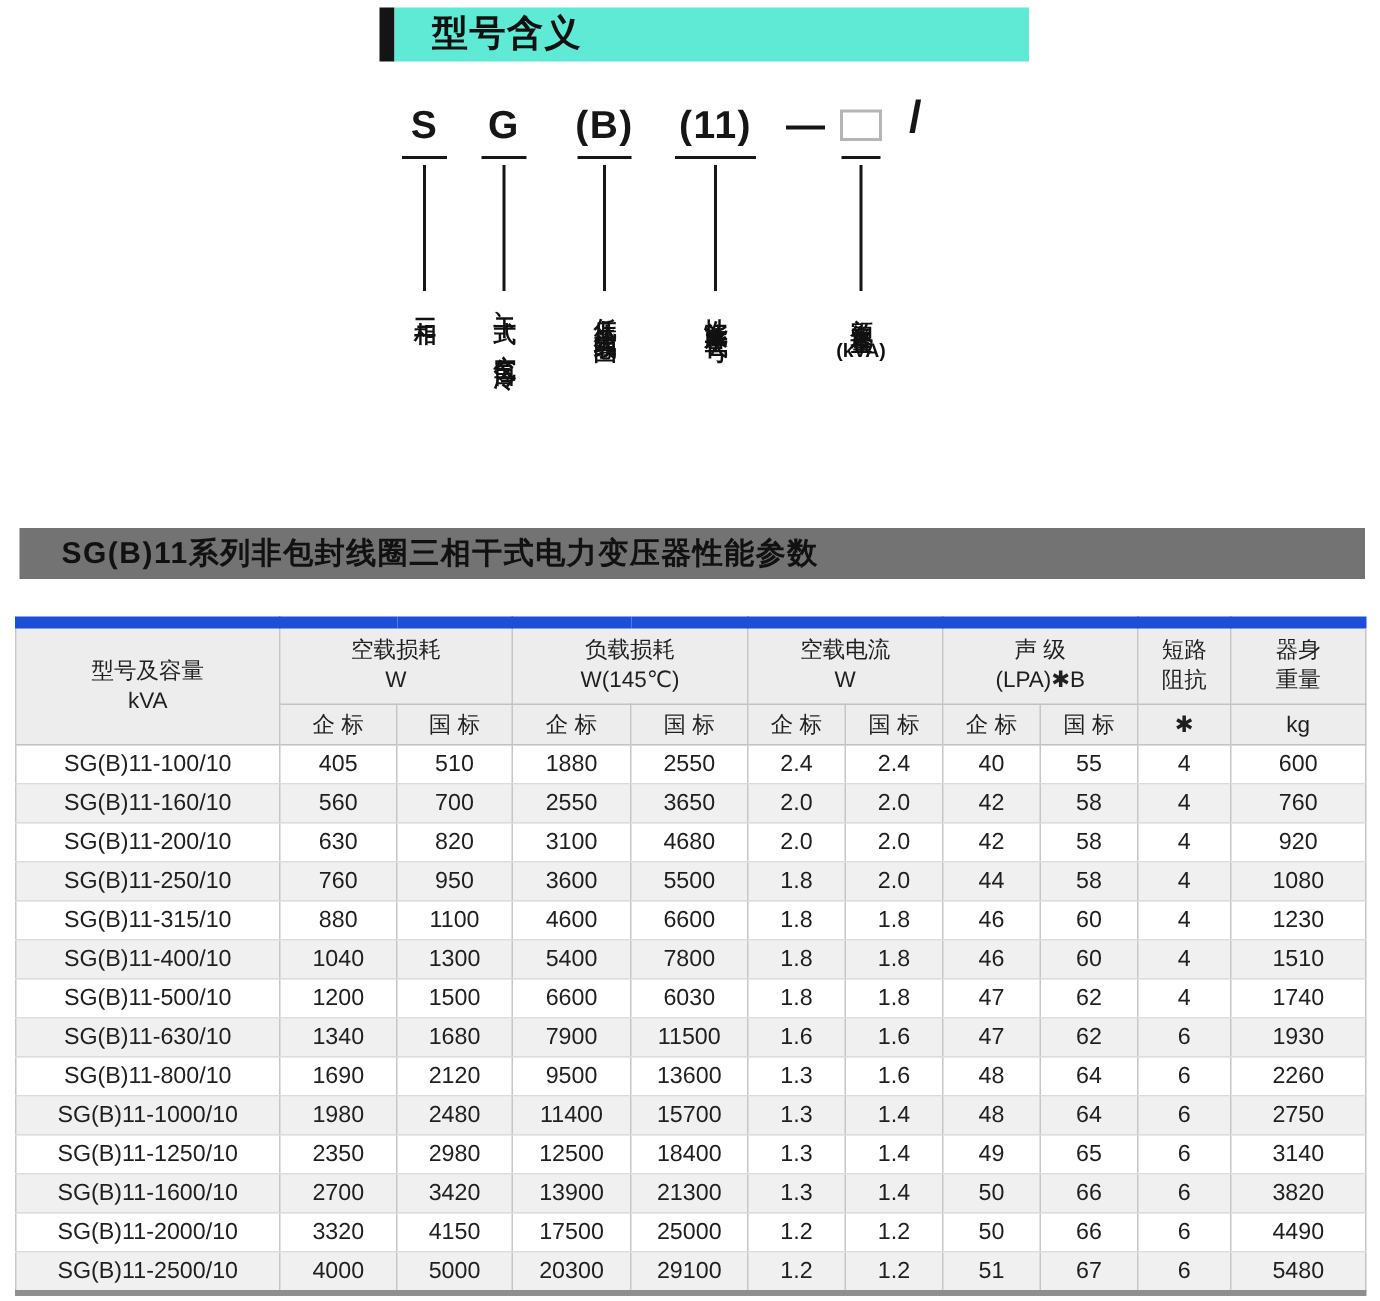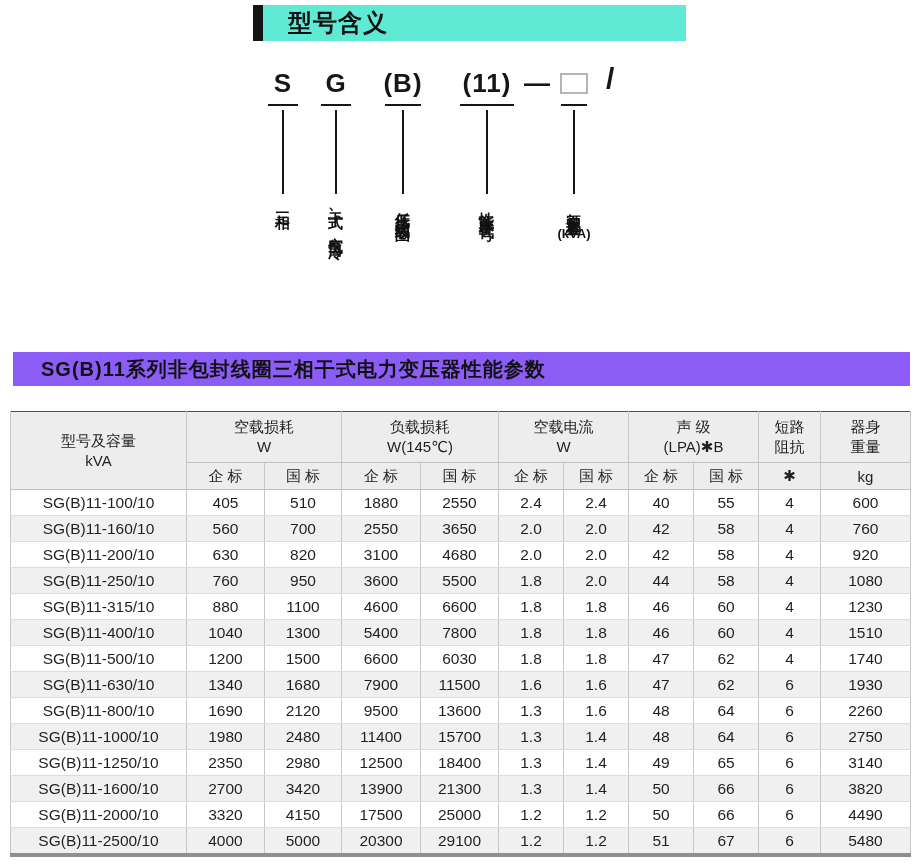--- a/index.html
+++ b/index.html
@@ -14,50 +14,50 @@
   .title-orange{
     width:423px;height:36px;background:#5eead4;
     font-size:24px;font-weight:bold;color:#111;
     line-height:36px;padding-left:25px;box-sizing:border-box;
     letter-spacing:1px;
   }
   
   .diagram{position:absolute;left:0;top:0;width:920px;height:350px;}
   .dcol{position:absolute;top:64px;width:80px;text-align:center;}
   .dcol.c0{left:243px;} .dcol.c1{left:296px;} .dcol.c2{left:363px;}
-  .dcol.c3{left:447px;} .dcol.c4{left:534px;} .dcol.c5{left:625px;}
+  .dcol.c3{left:437px;} .dcol.c4{left:534px;} .dcol.c5{left:625px;}
   .sym{height:38px;display:flex;align-items:center;justify-content:center;
        font-size:26px;font-weight:bold;color:#161616;letter-spacing:1px;}
   .glyph-box{display:inline-block;width:24px;height:17px;border:2px solid #b5b5b5;background:#fff;}
   .u{height:0;border-bottom:2px solid #161616;margin:2px auto 0;}
   .c0 .u,.c1 .u{width:30px;} .c2 .u{width:36px;} .c3 .u{width:54px;}
   .c4 .u,.c5 .u{width:26px;}
   .vline{width:2px;height:84px;background:#161616;margin:4px auto 0;}
   .vlabel{
     display:block;margin:6px auto 0;
     writing-mode:vertical-rl;text-orientation:upright;
     font-size:15px;font-weight:bold;letter-spacing:3px;color:#111;
     line-height:17px;
   }
   .vsuffix{margin-top:14px;font-size:13px;font-weight:bold;color:#111;}
   .sep{position:absolute;font-weight:bold;color:#161616;}
   .sep-dash{left:524px;top:68px;font-size:26px;}
   .sep-slash{left:606px;top:62px;font-size:30px;}
   
   .banner{
     position:absolute;left:13px;top:352px;width:897px;height:34px;
-    background:#8b5cf6;box-sizing:border-box;
+    background:#737373;box-sizing:border-box;
     font-size:20px;font-weight:bold;color:#111;line-height:34px;
     padding-left:28px;letter-spacing:1px;
   }
   
   table.spec{
     position:absolute;left:10px;top:411px;width:900px;
     border-collapse:collapse;table-layout:fixed;
-    border-top:1px solid #1d4ed8;border-bottom:4px solid #8f8f8f;
+    border-top:8px solid #1d4ed8;border-bottom:4px solid #8f8f8f;
     font-size:15px;
   }
   table.spec th,table.spec td{
     border-left:1px solid #c6c6c6;border-right:1px solid #c6c6c6;
     text-align:center;vertical-align:middle;
     font-weight:normal;padding:0;
   }
   table.spec thead th{background:#EDEDED;border-bottom:1px solid #c2c2c2;}
   table.spec thead tr.grp th{height:50px;}
   table.spec thead tr.subh th{height:26px;}

